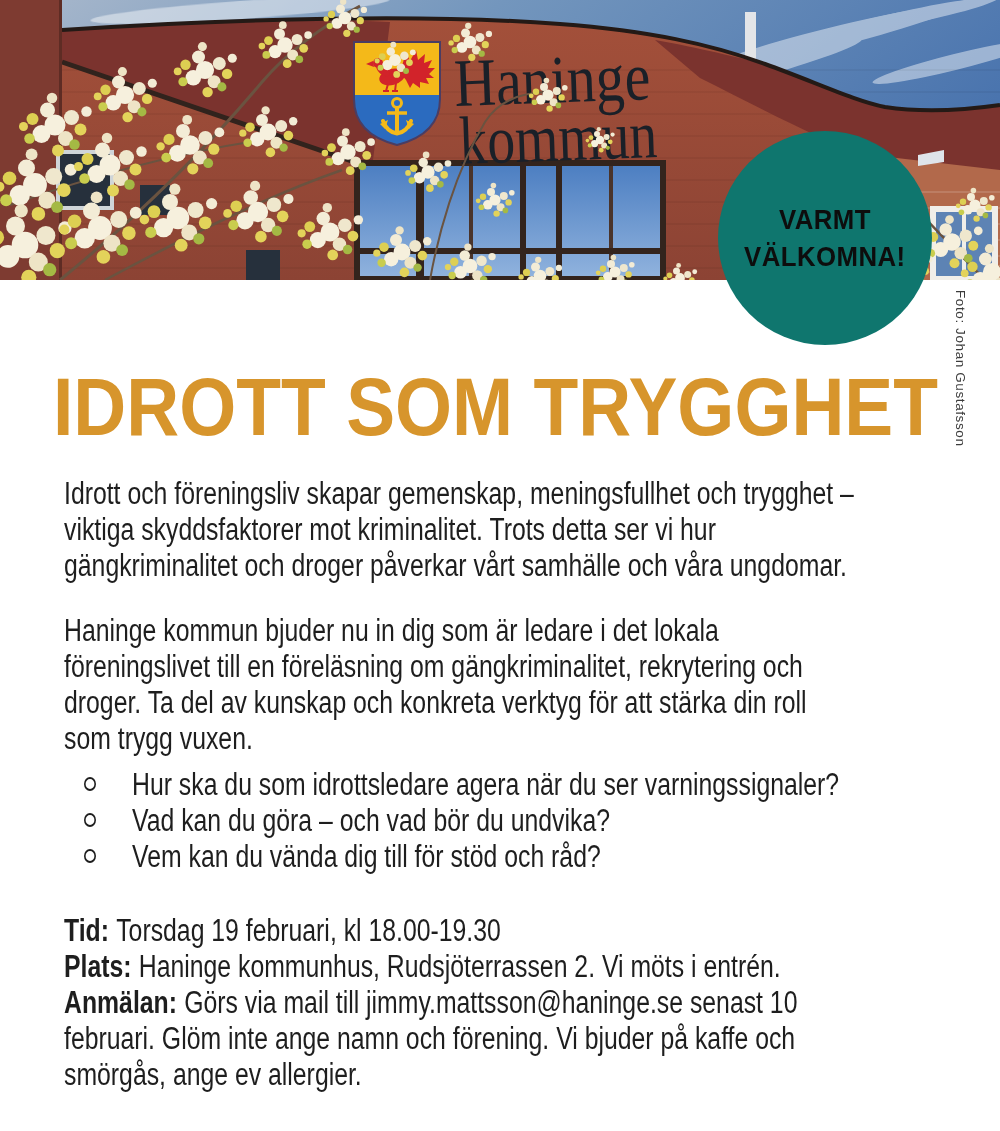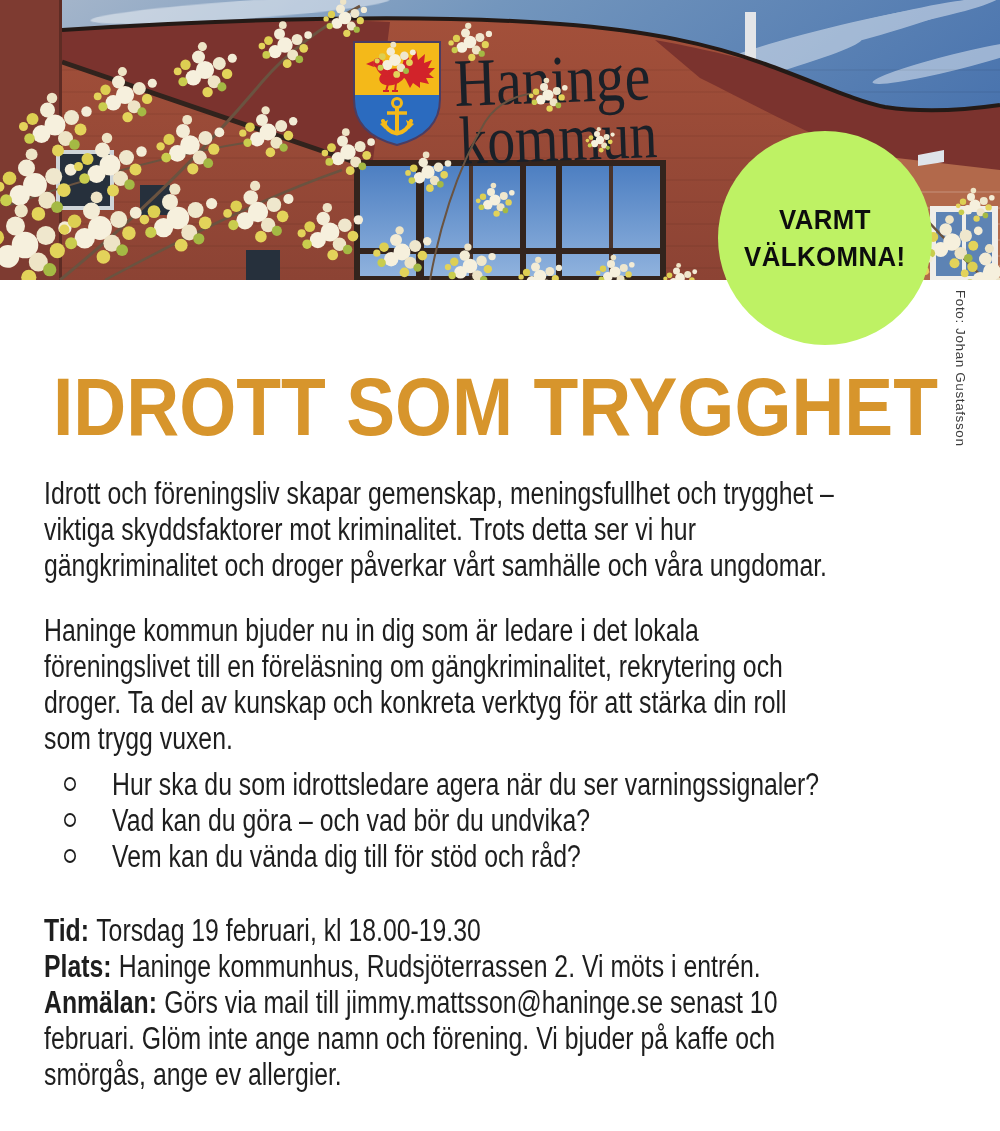--- a/index.html
+++ b/index.html
@@ -10,41 +10,41 @@
   }
   .flyer{position:relative;width:1000px;height:1131px;background:#fff;}
 
   
   .photo{position:relative;width:1000px;height:280px;overflow:hidden;background:#7fa0c4;}
   .photo svg{display:block;}
 
   
   .badge{
     position:absolute;left:718px;top:131px;width:214px;height:214px;
-    background:#bef264;border-radius:50%;
+    background:#0f766e;border-radius:50%;
     display:flex;flex-direction:column;align-items:center;justify-content:center;
     z-index:5;text-align:center;
   }
   .badge .bline{
     font-weight:700;font-size:28px;line-height:37px;color:#0d0d0d;
     letter-spacing:.5px;transform:scaleX(.92);
   }
 
   
   .credit{
     position:absolute;left:953px;top:290px;z-index:4;
     writing-mode:vertical-rl;
     font-size:13.5px;color:#3c3c3c;letter-spacing:.6px;white-space:nowrap;
   }
 
   
   .headline-svg{display:block;margin:93px 0 0 53px;}
 
   
-  .content{position:relative;margin-left:44px;width:900px;}
+  .content{position:relative;margin-left:64px;width:900px;}
   .squeeze{transform:scaleX(0.8);transform-origin:0 0;width:1150px;}
   .tline{font-size:31px;line-height:36px;white-space:nowrap;color:#1e1e1e;}
   .p1{margin-top:37px;}
   .p2{margin-top:29px;}
   .bullets{margin-top:10px;}
   .brow{display:flex;align-items:flex-start;}
   .bdot{
     flex:0 0 auto;width:15px;height:14px;margin:10px 0 0 25px;
     border:2.5px solid #1e1e1e;border-radius:50%;box-sizing:border-box;
   }

